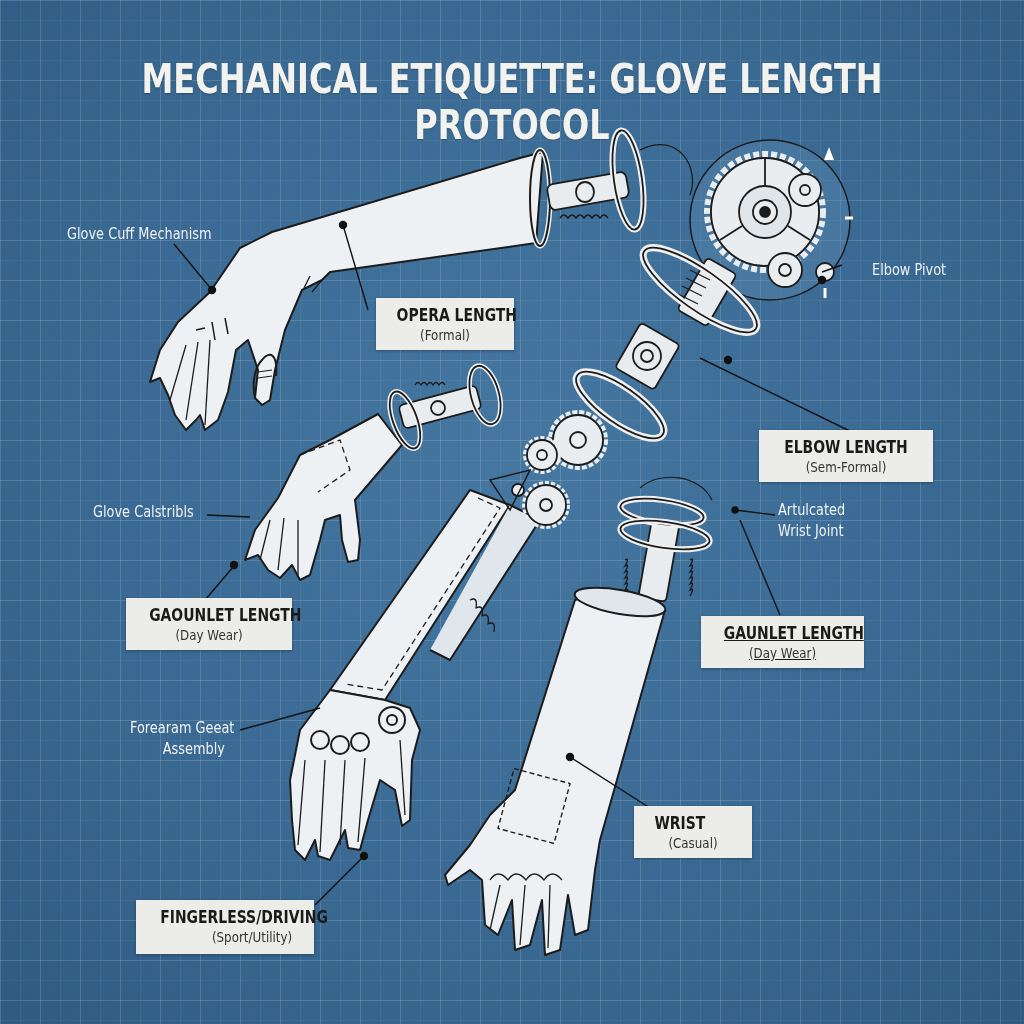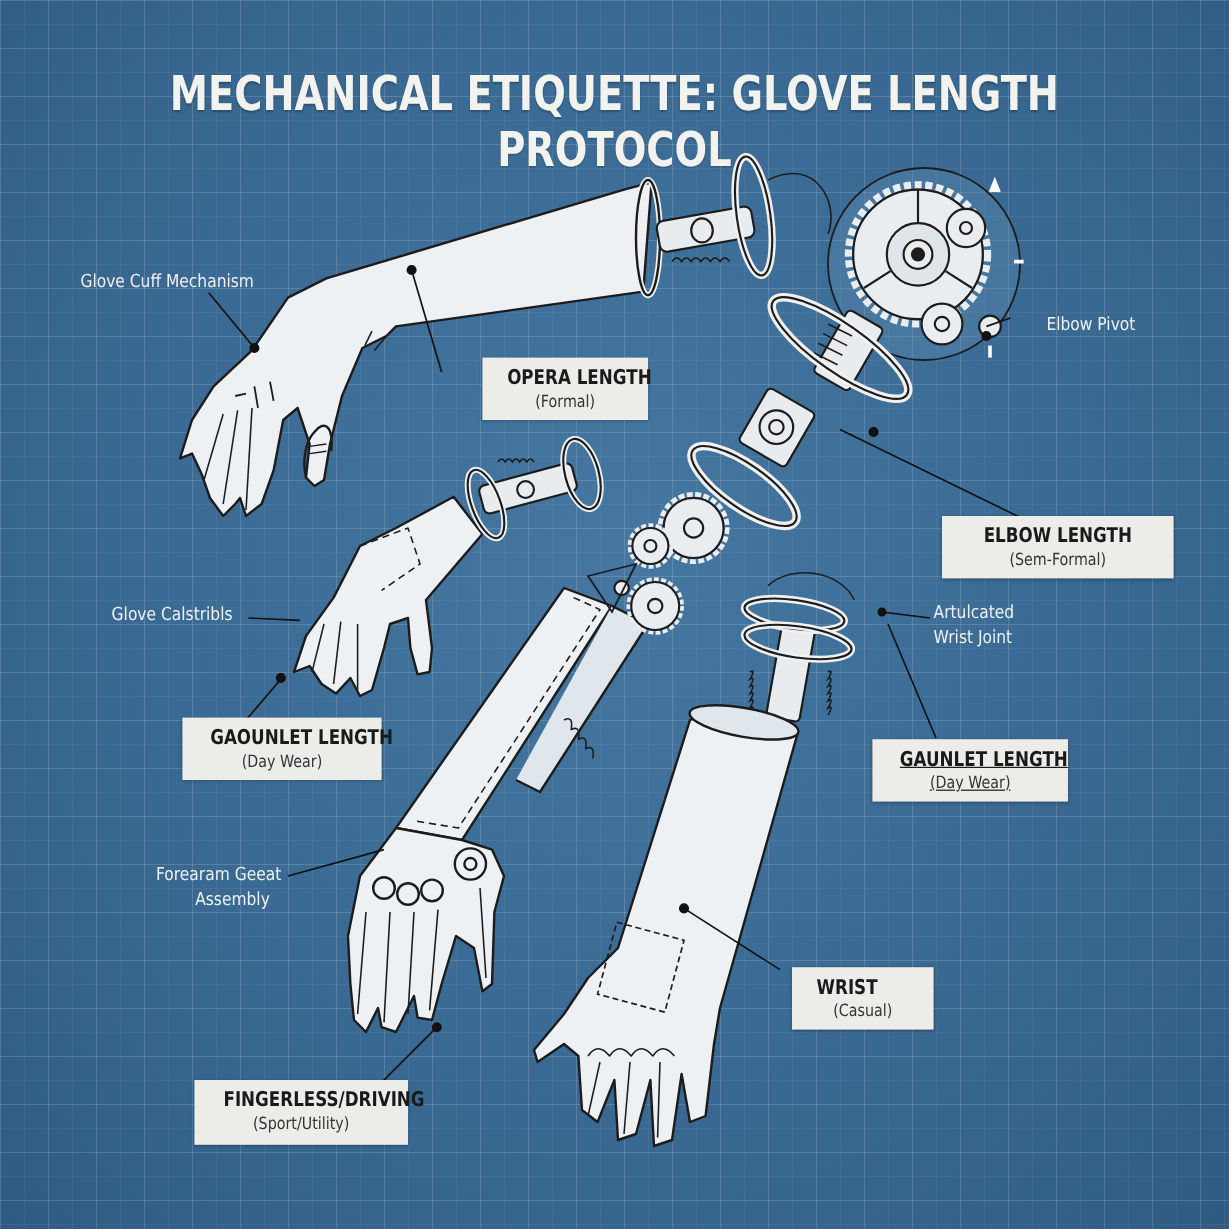--- a/index.html
+++ b/index.html
@@ -24,21 +24,21 @@
     svg.art { position: absolute; left: 0; top: 0; }
     .callout {
       position: absolute; color: #f0f2f4;
       font-family: "DejaVu Sans", sans-serif; font-size: 15px; line-height: 21px;
       transform: scaleX(0.86); transform-origin: left top;
       white-space: nowrap;
     }
     .label-box {
       position: absolute; background: #ecece8; color: #1a1a1a;
       box-shadow: 0 1px 3px rgba(0,0,0,0.3);
-      text-align: center; padding: 6px 10px 6px 10px; box-sizing: border-box; margin-left: 26px;
+      text-align: center; padding: 6px 10px 6px 10px; box-sizing: border-box;
     }
     .label-box .main {
       display: block; font-family: "DejaVu Sans", sans-serif; font-weight: bold;
       font-size: 17px; line-height: 22px; transform: scaleX(0.82); white-space: nowrap;
     }
     .label-box .sub {
       display: block; font-family: "DejaVu Sans", sans-serif;
       font-size: 14px; line-height: 18px; color: #333; transform: scaleX(0.85); white-space: nowrap;
     }
   </style>
@@ -211,32 +211,32 @@
 </div>
 <div class="callout" style="left:130px; top:718px;">
   <div>Forearam Geeat</div>
   <div style="padding-left:38px;">Assembly</div>
 </div>
 
 <div class="label-box" style="left:376px; top:298px; width:138px; height:52px;">
   <span class="main">OPERA LENGTH</span>
   <span class="sub">(Formal)</span>
 </div>
-<div class="label-box" style="left:759px; top:430px; width:193px; height:52px;">
+<div class="label-box" style="left:759px; top:430px; width:174px; height:52px;">
   <span class="main">ELBOW LENGTH</span>
   <span class="sub">(Sem-Formal)</span>
 </div>
 <div class="label-box" style="left:126px; top:598px; width:166px; height:52px;">
   <span class="main">GAOUNLET LENGTH</span>
   <span class="sub">(Day Wear)</span>
 </div>
 <div class="label-box" style="left:701px; top:616px; width:163px; height:52px;text-decoration:underline;">
   <span class="main">GAUNLET LENGTH</span>
   <span class="sub">(Day Wear)</span>
 </div>
 <div class="label-box" style="left:634px; top:806px; width:118px; height:52px;">
   <span class="main" style="text-align:left; padding-left:2px;">WRIST</span>
   <span class="sub">(Casual)</span>
 </div>
-<div class="label-box" style="left:136px; top:900px; width:178px; height:54px;">
+<div class="label-box" style="left:136px; top:900px; width:178px; height:54px;text-align:right;">
   <span class="main">FINGERLESS/DRIVING</span>
   <span class="sub">(Sport/Utility)</span>
 </div>
 
 </body></html>

